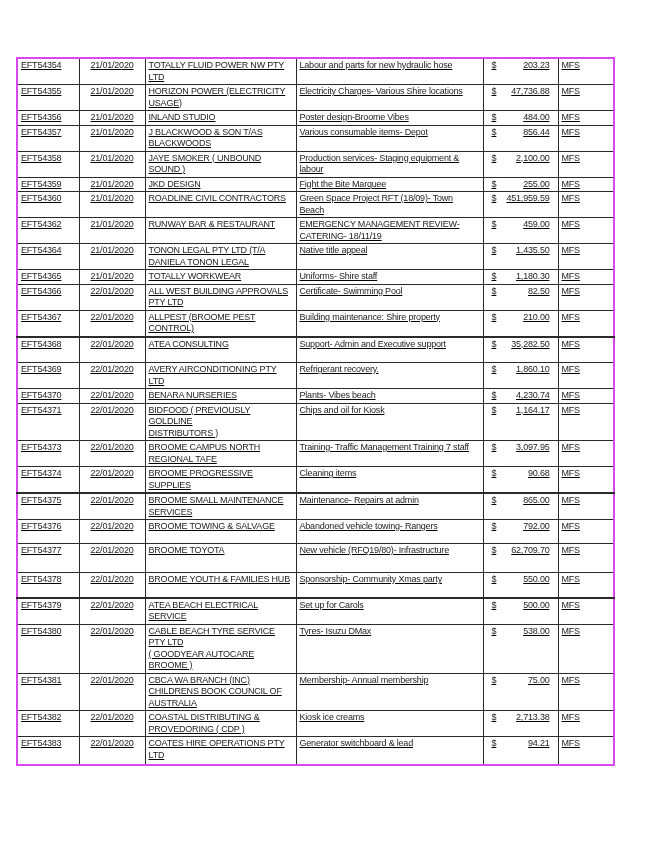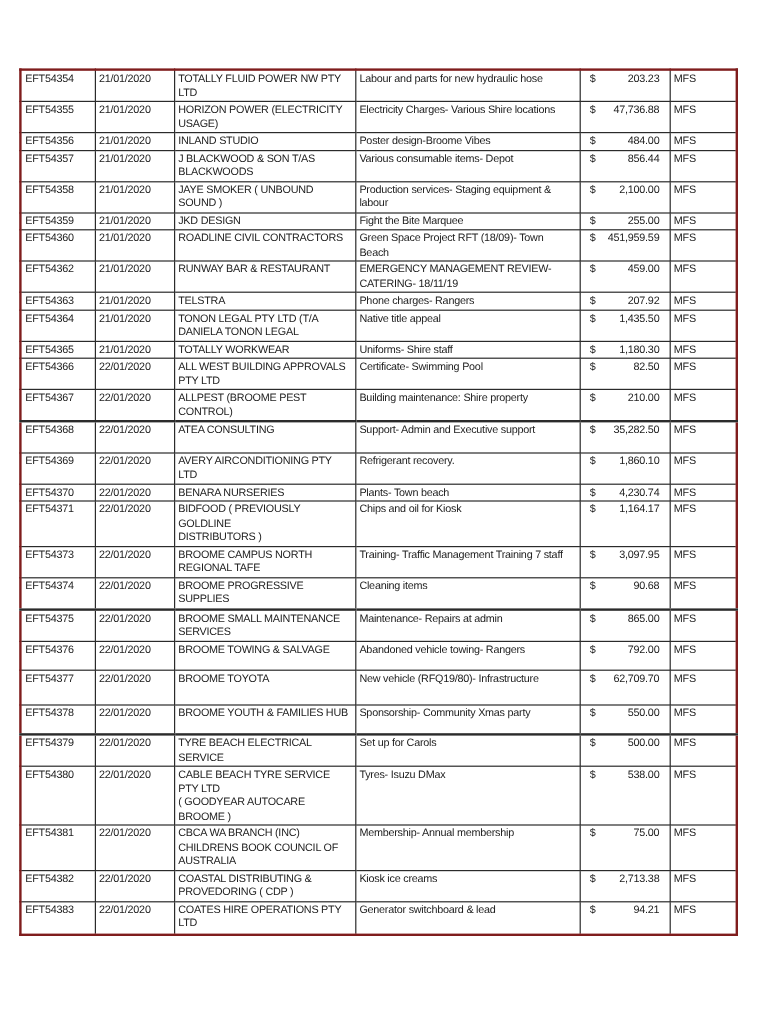--- a/index.html
+++ b/index.html
@@ -15,38 +15,39 @@
     overflow: hidden;
     font-family: "Liberation Sans", sans-serif;
   }
   table.payments {
     position: absolute;
     left: 16px;
     top: 57px;
     width: 597px;
     border-collapse: collapse;
     table-layout: fixed;
-    border: 2px solid #7f1d1d;
+    border: 2px solid #d946ef;
+    text-decoration: underline;
   }
   table.payments td {
     border: 1px solid #2b2b2b;
     vertical-align: top;
     padding: 1px 3px;
     font-size: 9px;
     line-height: 11.5px;
     letter-spacing: -0.2px;
     color: #1c1c1c;
     overflow: hidden;
   }
   tr.thick td {
     border-top-width: 2px;
   }
   .txt { white-space: pre-line; }
   td.c-ref  { padding-left: 4px; }
-  td.c-date { text-align: left; padding-right: 5px; }
+  td.c-date { text-align: center; padding-right: 5px; }
   td.c-vendor { }
   td.c-desc { }
   td.c-amount { padding: 1px 0; }
   .amt {
     display: flex;
     justify-content: space-between;
     align-items: flex-start;
   }
   .amt .cur { padding-left: 5px; }
   .amt .val { padding-right: 5px; text-align: right; }
@@ -248,43 +249,20 @@
     <td class="c-amount">
       <div class="amt">
         <span class="cur">$</span>
         <span class="val">459.00</span>
       </div>
     </td>
     <td class="c-code">
             <div class="txt">MFS</div>
           </td>
   </tr>
-        <tr style="height: 13px;">
-    <td class="c-ref">
-            <div class="txt">EFT54363</div>
-          </td>
-    <td class="c-date">
-            <div class="txt">21/01/2020</div>
-          </td>
-    <td class="c-vendor">
-            <div class="txt">TELSTRA</div>
-          </td>
-    <td class="c-desc">
-            <div class="txt">Phone charges- Rangers</div>
-          </td>
-    <td class="c-amount">
-      <div class="amt">
-        <span class="cur">$</span>
-        <span class="val">207.92</span>
-      </div>
-    </td>
-    <td class="c-code">
-            <div class="txt">MFS</div>
-          </td>
-  </tr>
         <tr style="height: 25px;">
     <td class="c-ref">
             <div class="txt">EFT54364</div>
           </td>
     <td class="c-date">
             <div class="txt">21/01/2020</div>
           </td>
     <td class="c-vendor">
             <div class="txt">TONON LEGAL PTY LTD (T/A
 DANIELA TONON LEGAL</div>
@@ -422,21 +400,21 @@
     <td class="c-ref">
             <div class="txt">EFT54370</div>
           </td>
     <td class="c-date">
             <div class="txt">22/01/2020</div>
           </td>
     <td class="c-vendor">
             <div class="txt">BENARA NURSERIES</div>
           </td>
     <td class="c-desc">
-            <div class="txt">Plants- Town beach</div>
+            <div class="txt">Plants- Vibes beach</div>
           </td>
     <td class="c-amount">
       <div class="amt">
         <span class="cur">$</span>
         <span class="val">4,230.74</span>
       </div>
     </td>
     <td class="c-code">
             <div class="txt">MFS</div>
           </td>
@@ -606,21 +584,21 @@
           </td>
   </tr>
         <tr class="thick" style="height: 25px;">
     <td class="c-ref">
             <div class="txt">EFT54379</div>
           </td>
     <td class="c-date">
             <div class="txt">22/01/2020</div>
           </td>
     <td class="c-vendor">
-            <div class="txt">TYRE BEACH ELECTRICAL SERVICE</div>
+            <div class="txt">ATEA BEACH ELECTRICAL SERVICE</div>
           </td>
     <td class="c-desc">
             <div class="txt">Set up for Carols</div>
           </td>
     <td class="c-amount">
       <div class="amt">
         <span class="cur">$</span>
         <span class="val">500.00</span>
       </div>
     </td>

